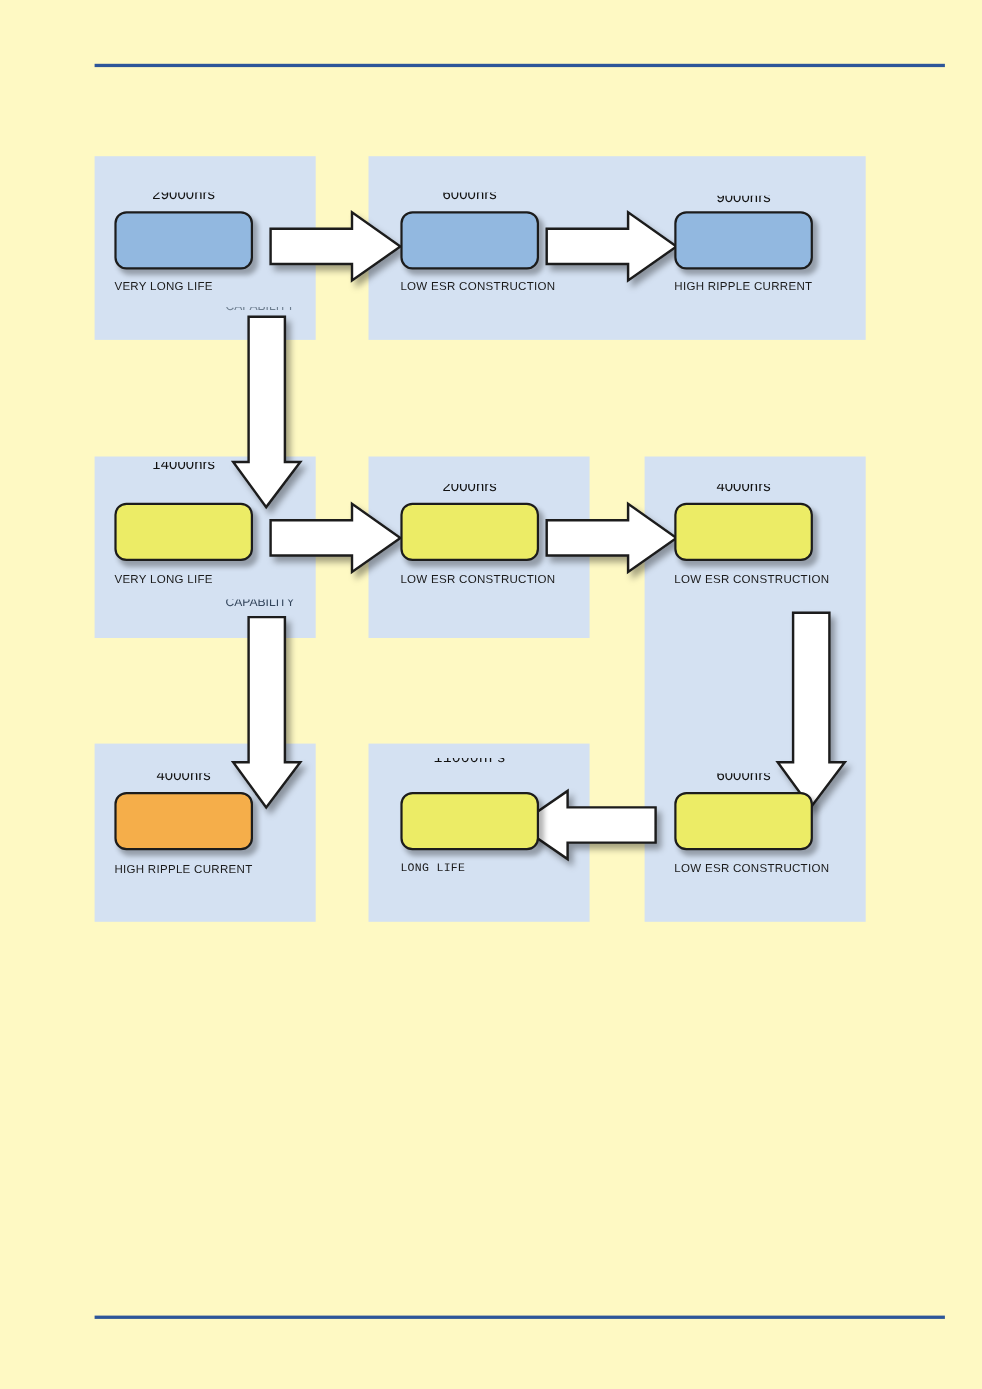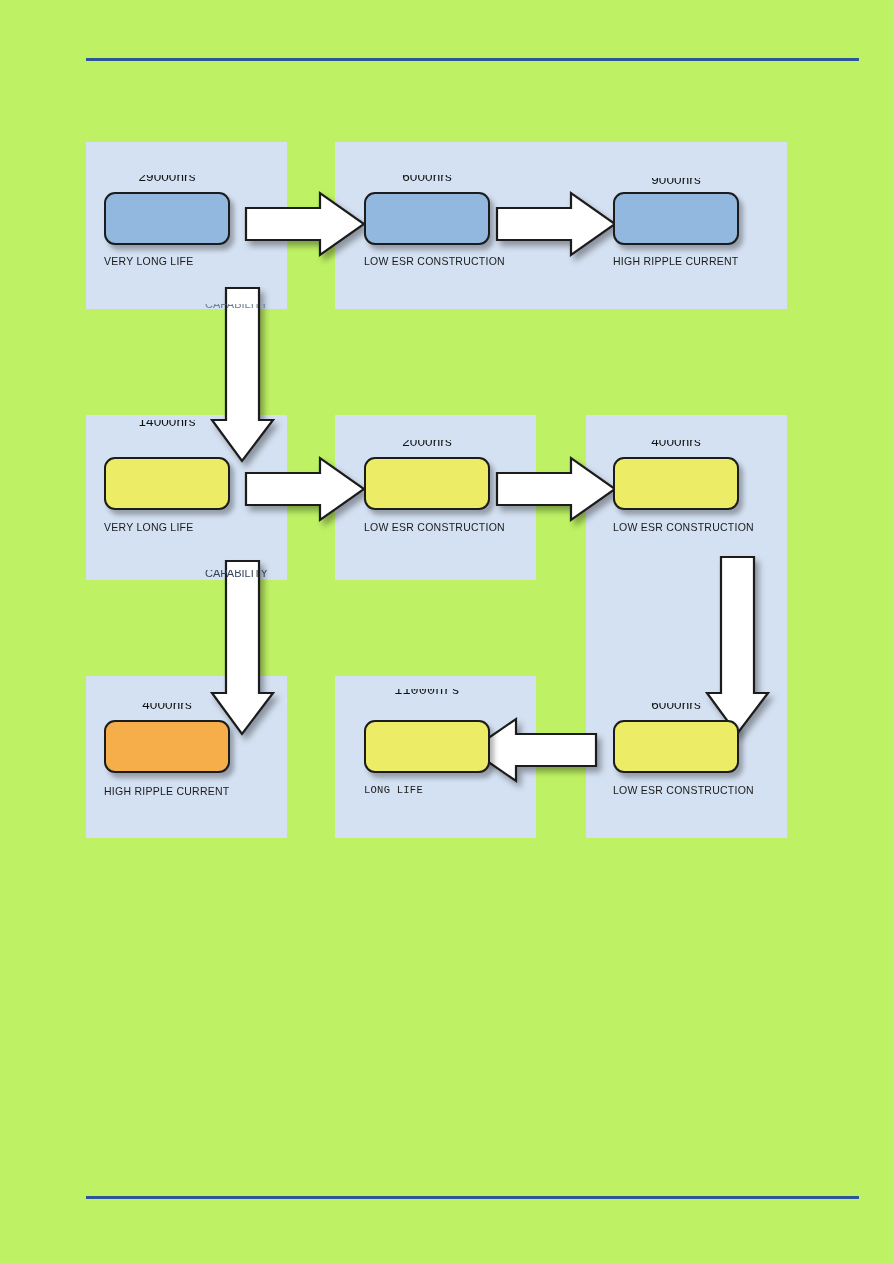--- a/index.html
+++ b/index.html
@@ -11,21 +11,21 @@
     width: 893px;
     height: 1263px;
     position: relative;
     font-family: "Liberation Sans", sans-serif;
     overflow: hidden;
   }
 
   .page {
     position: absolute;
     inset: 0;
-    background: #bef264;
+    background: #fef9c3;
   }
 
   
   .rule {
     position: absolute;
     left: 86px;
     width: 773px;
     height: 3px;
     background: #2d5699;
   }
@@ -74,21 +74,20 @@
     letter-spacing: 0.1px;
     margin-top: -5px;
     white-space: nowrap;
   }
 
   
   .cap-clip {
     position: absolute;
     overflow: hidden;
     height: 12px;
-    margin-top: 25px;
   }
   .cap-clip .cap {
     display: block;
     font-size: 11px;
     line-height: 12px;
     color: #6e7e90;
     white-space: nowrap;
     margin-top: -6px;
   }
 

